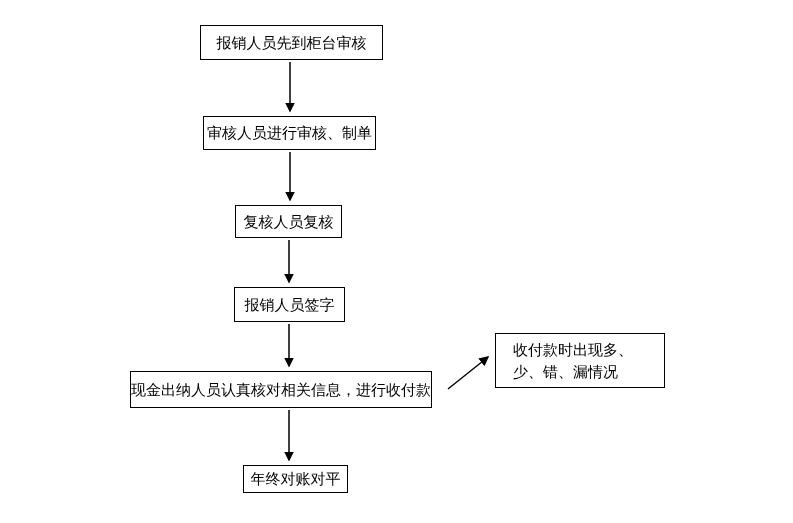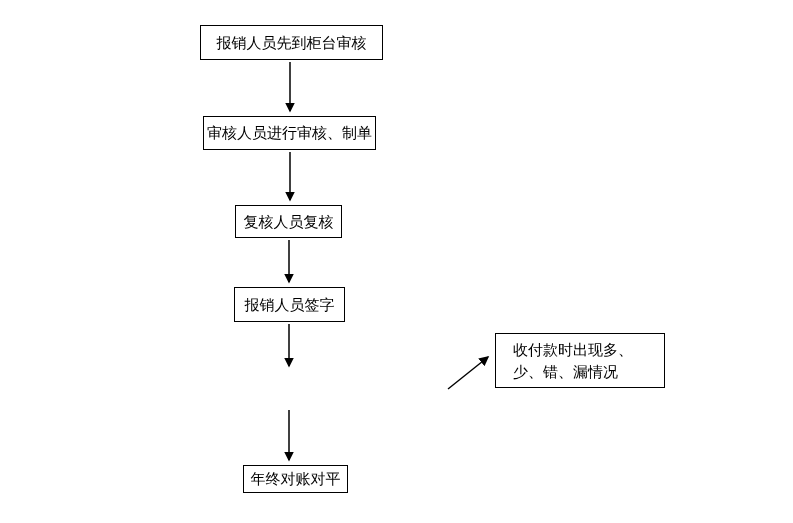--- a/index.html
+++ b/index.html
@@ -72,18 +72,19 @@
   </svg>
 
   <div class="flow-box" id="box-step-1">报销人员先到柜台审核</div>
 
   <div class="flow-box" id="box-step-2">审核人员进行审核、制单</div>
 
   <div class="flow-box" id="box-step-3">复核人员复核</div>
 
   <div class="flow-box" id="box-step-4">报销人员签字</div>
 
+  <div class="flow-box" id="box-step-5">现金出纳人员认真核对相关信息，进行收付款</div>
 
   <div class="flow-box" id="box-step-6">年终对账对平</div>
 
   <div class="flow-box multiline" id="box-exception">收付款时出现多、少、错、漏情况</div>
 
 </div>
 
 </body></html>

